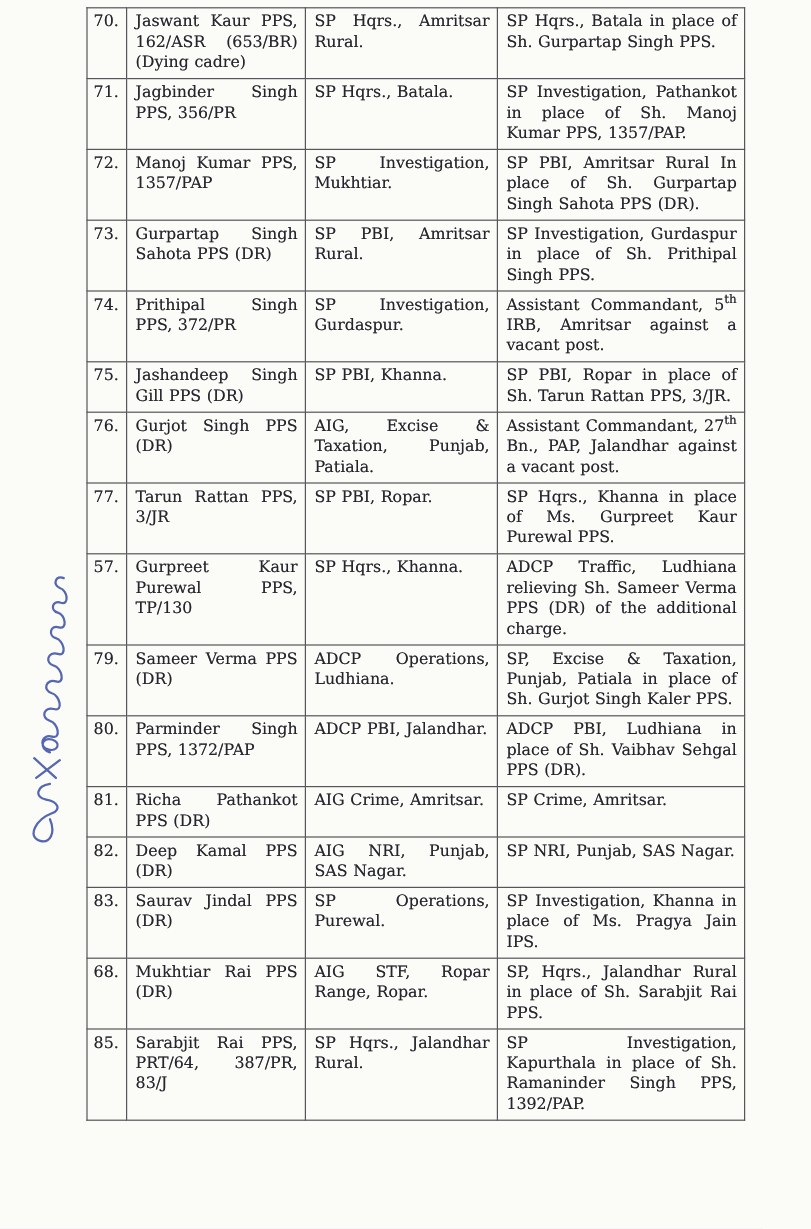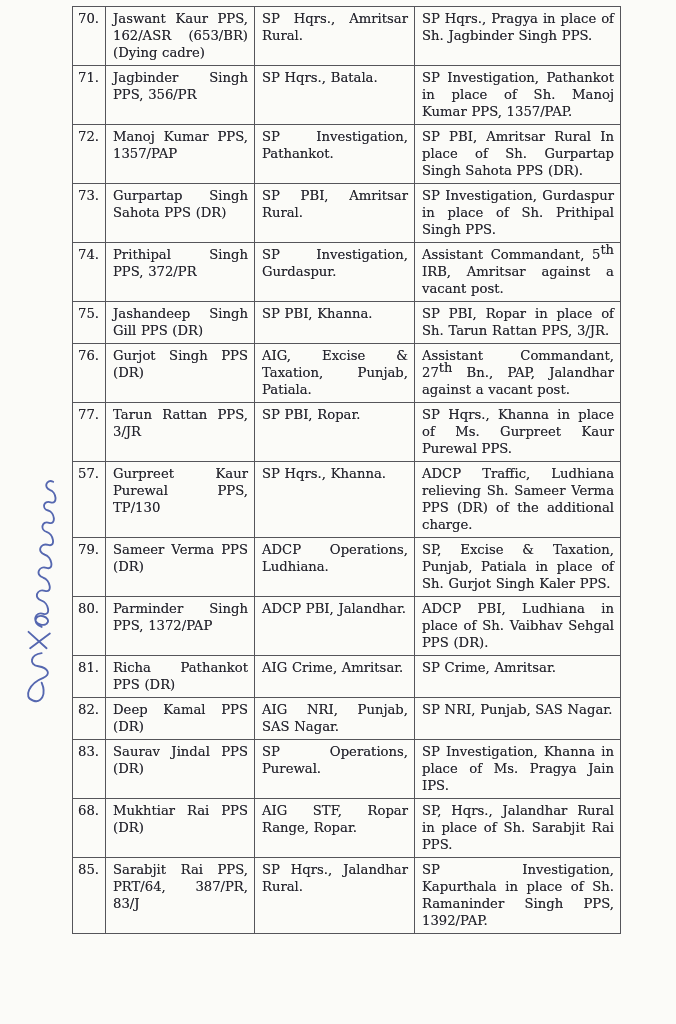--- a/index.html
+++ b/index.html
@@ -34,21 +34,21 @@
     text-align:justify;
     text-shadow:0 0 .4px rgba(30,30,45,.55);
     word-spacing:.5px;
     overflow:hidden;
   }
   table.transfer td.c-no{
     padding:3px 2px 5px 5px;
     text-align:left;
   }
   table.transfer td sup{
-    font-size:13px;
+    font-size:10px;
     line-height:0;
     vertical-align:super;
   }
   .signature{
     position:absolute;
     left:16px;top:458px;
     width:48px;height:246px;
     pointer-events:none;
   }
 </style>
@@ -77,34 +77,34 @@
       <col style="width:33px">
       <col style="width:149px">
       <col style="width:160px">
       <col style="width:206px">
     </colgroup>
     <tbody id="rows">
     <tr>
       <td class="c-no">70.</td>
       <td class="c-name">Jaswant Kaur PPS, 162/ASR (653/BR) (Dying cadre)</td>
       <td class="c-cur">SP Hqrs., Amritsar Rural.</td>
-      <td class="c-new">SP Hqrs., Pragya in place of Sh. Jagbinder Singh PPS.</td>
+      <td class="c-new">SP Hqrs., Batala in place of Sh. Gurpartap Singh PPS.</td>
     </tr>
 
     <tr>
       <td class="c-no">71.</td>
       <td class="c-name">Jagbinder Singh PPS, 356/PR</td>
       <td class="c-cur">SP Hqrs., Batala.</td>
       <td class="c-new">SP Investigation, Pathankot in place of Sh. Manoj Kumar PPS, 1357/PAP.</td>
     </tr>
 
     <tr>
       <td class="c-no">72.</td>
       <td class="c-name">Manoj Kumar PPS, 1357/PAP</td>
-      <td class="c-cur">SP Investigation, Pathankot.</td>
+      <td class="c-cur">SP Investigation, Mukhtiar.</td>
       <td class="c-new">SP PBI, Amritsar Rural In place of Sh. Gurpartap Singh Sahota PPS (DR).</td>
     </tr>
 
     <tr>
       <td class="c-no">73.</td>
       <td class="c-name">Gurpartap Singh Sahota PPS (DR)</td>
       <td class="c-cur">SP PBI, Amritsar Rural.</td>
       <td class="c-new">SP Investigation, Gurdaspur in place of Sh. Prithipal Singh PPS.</td>
     </tr>
 

